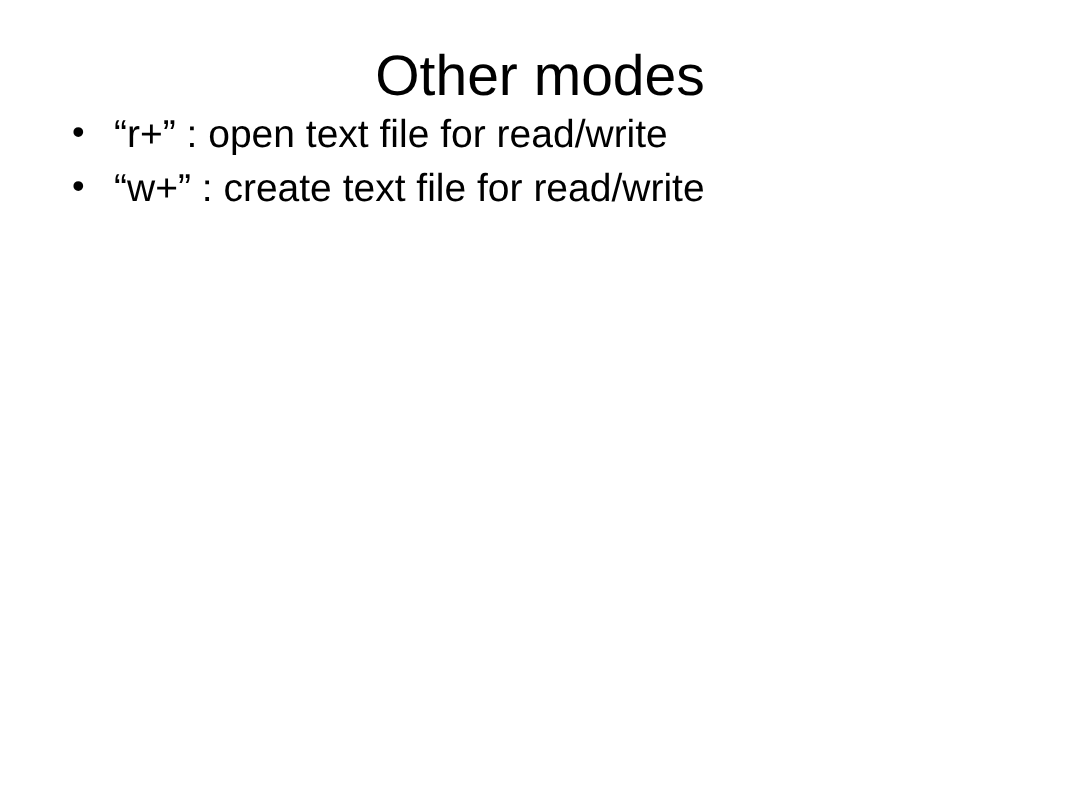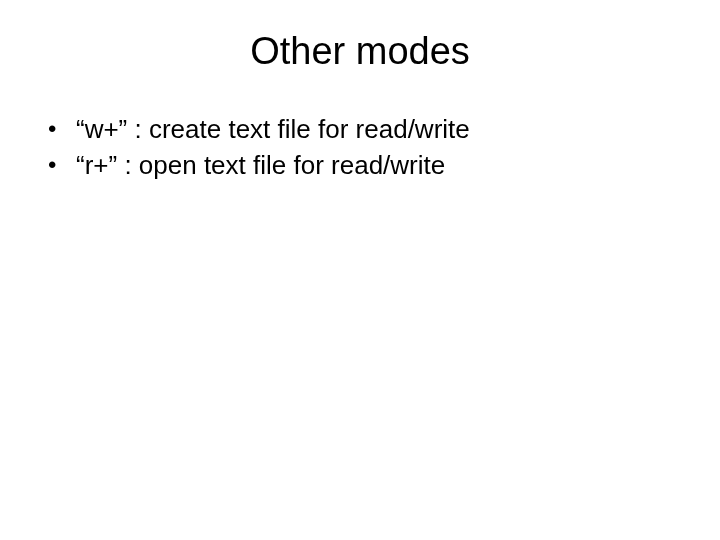--- a/index.html
+++ b/index.html
@@ -17,21 +17,20 @@
     }
     .slide {
       width: 100%;
       height: 100%;
       padding: 30px 42px;
     }
     .title {
       text-align: center;
       font-size: 38px;
       font-weight: normal;
-      margin-bottom: 40px;
     }
     .bullets {
       list-style: none;
       padding-left: 0;
     }
     .bullets li {
       font-size: 26px;
       line-height: 1.3;
       margin-bottom: 2px;
       padding-left: 34px;
@@ -44,16 +43,16 @@
       top: 0;
       font-size: 24px;
     }
   </style>
 </head>
 <body>
 
 <div class="slide">
   <h1 class="title">Other modes</h1>
   <ul class="bullets">
+    <li>“r+” : open text file for read/write</li>
     <li>“w+” : create text file for read/write</li>
-    <li>“r+” : open text file for read/write</li>
   </ul>
 </div>
 
 </body></html>

